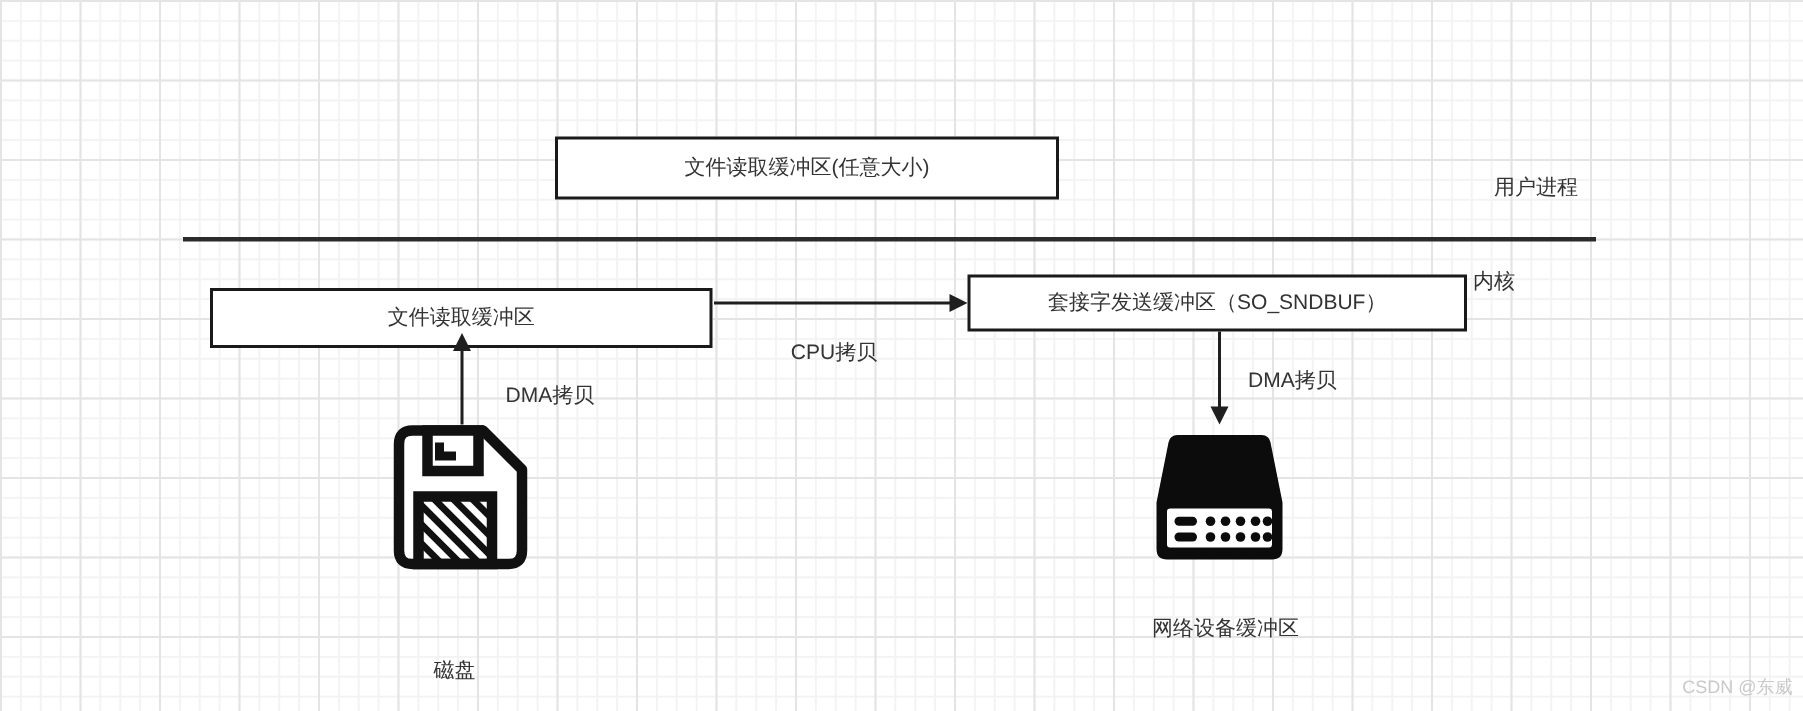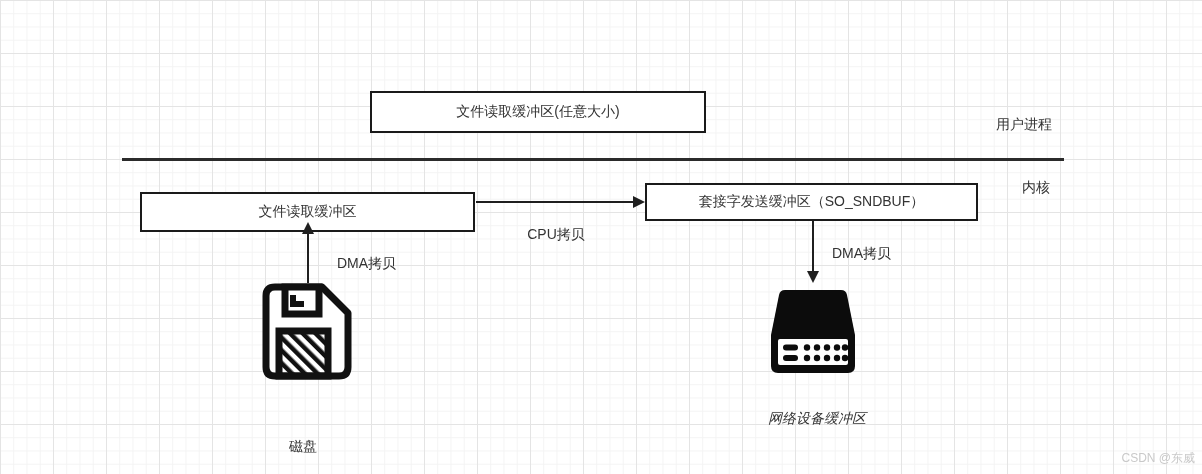--- a/index.html
+++ b/index.html
@@ -94,21 +94,21 @@
 <body>
 
 <div id="canvas">
 
   <div class="node" style="left:370px; top:91px; width:336px; height:42px;">
     <span>文件读取缓冲区(任意大小)</span>
   </div>
 
   <div class="divider"></div>
   <div class="lbl centered" style="left:1024px; top:116px;">用户进程</div>
-  <div class="lbl centered" style="left:1036px; top:179px;">内核</div>
+  <div class="lbl centered" style="left:996px; top:179px;">内核</div>
 
   <div class="node" style="left:140px; top:192px; width:335px; height:40px;">
     <span>文件读取缓冲区</span>
   </div>
   <div class="node" style="left:645px; top:183px; width:333px; height:38px;">
     <span>套接字发送缓冲区（SO_SNDBUF）</span>
   </div>
 
   <div class="shaft-h" style="left:476px; top:201px; width:160px;"></div>
   <div class="head-right" style="left:633px; top:196px;"></div>
@@ -150,17 +150,17 @@
           <circle cx="67" cy="59.5" r="3.2"></circle>
         <circle cx="75" cy="59.5" r="3.2"></circle>
         <circle cx="37" cy="70" r="3.2"></circle>
           <circle cx="47" cy="70" r="3.2"></circle>
         <circle cx="57" cy="70" r="3.2"></circle>
           <circle cx="67" cy="70" r="3.2"></circle>
         <circle cx="75" cy="70" r="3.2"></circle>
       </g>
     </svg>
   </div>
-  <div class="lbl centered" style="left:817px; top:410px;font-style:italic;">网络设备缓冲区</div>
+  <div class="lbl centered" style="left:817px; top:410px;">网络设备缓冲区</div>
 
   <div class="watermark">CSDN @东威</div>
 
 </div>
 
 </body></html>

